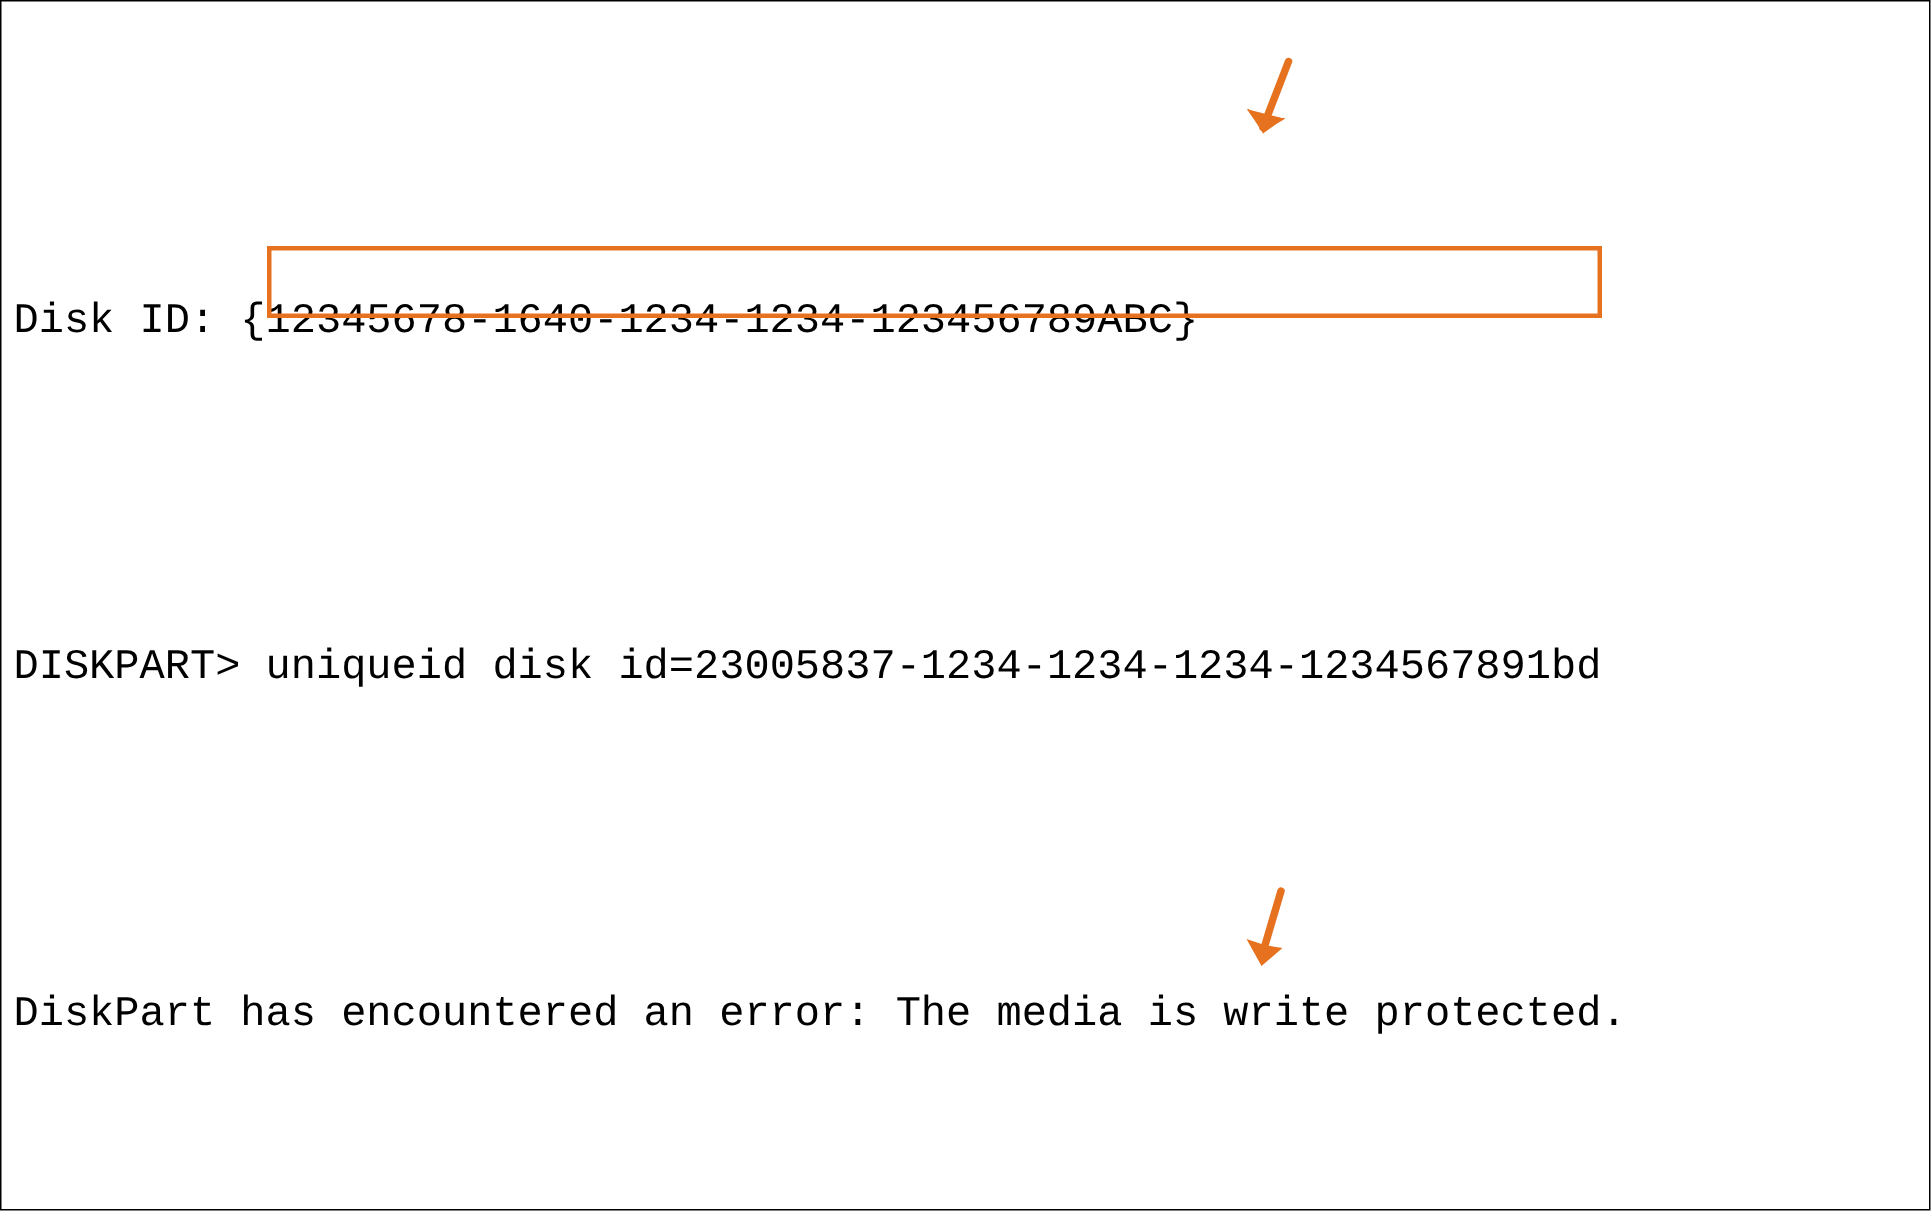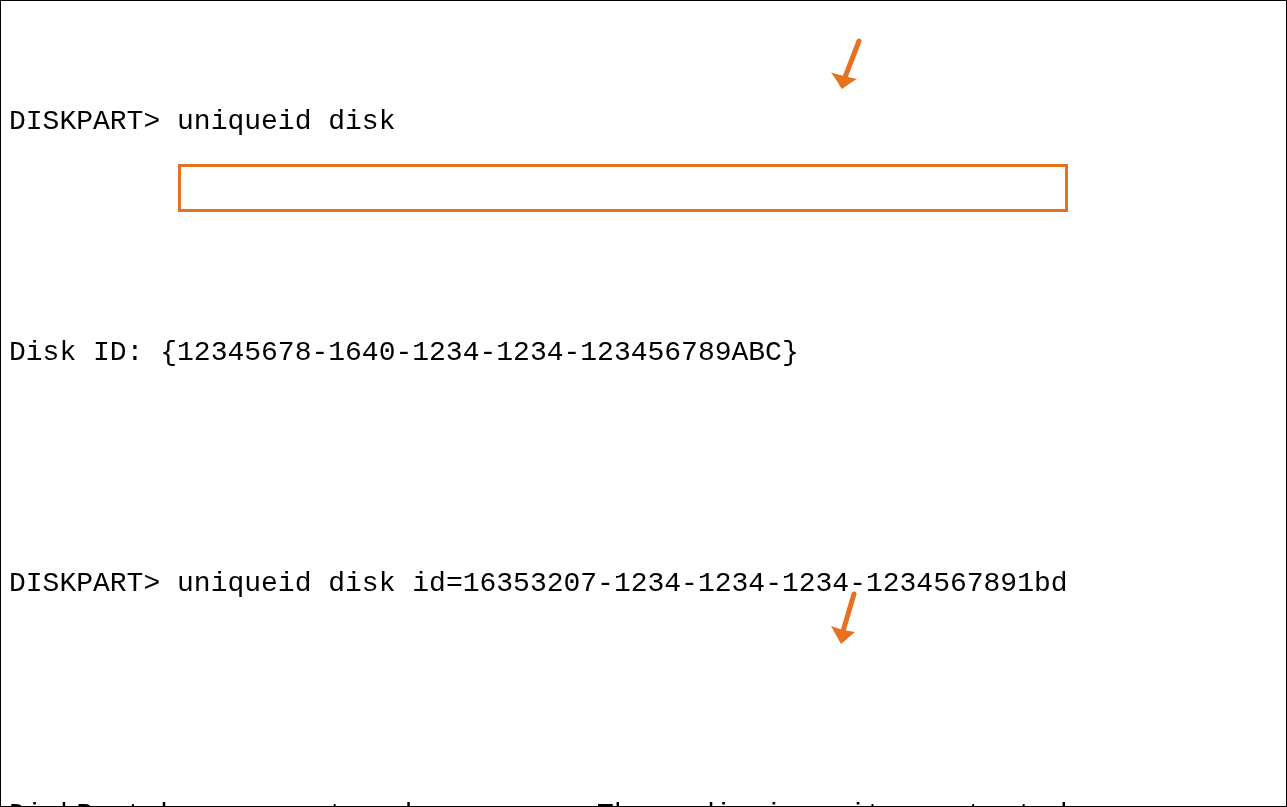--- a/index.html
+++ b/index.html
@@ -42,25 +42,24 @@
       pointer-events: none;
     }
     .arrow svg {
       display: block;
     }
   </style>
 </head>
 <body>
 
 <div class="terminal">
-  <span class="line"><span class="prompt">DISKPART&gt;</span><span class="cmd"> uniqueid disk</span></span>
   <span class="line"></span>
   <span class="line">Disk ID: {12345678-1640-1234-1234-123456789ABC}</span>
   <span class="line"></span>
-  <span class="line"><span class="prompt">DISKPART&gt;</span><span class="cmd"> uniqueid disk id=16353207-1234-1234-1234-1234567891bd</span></span>
+  <span class="line"><span class="prompt">DISKPART&gt;</span><span class="cmd"> uniqueid disk id=23005837-1234-1234-1234-1234567891bd</span></span>
   <span class="line"></span>
   <span class="line">DiskPart has encountered an error: The media is write protected.</span>
   
   <span class="line"></span>
   
   <span class="line"></span>
   
   <span class="line"></span>
   
   <span class="line"></span>

